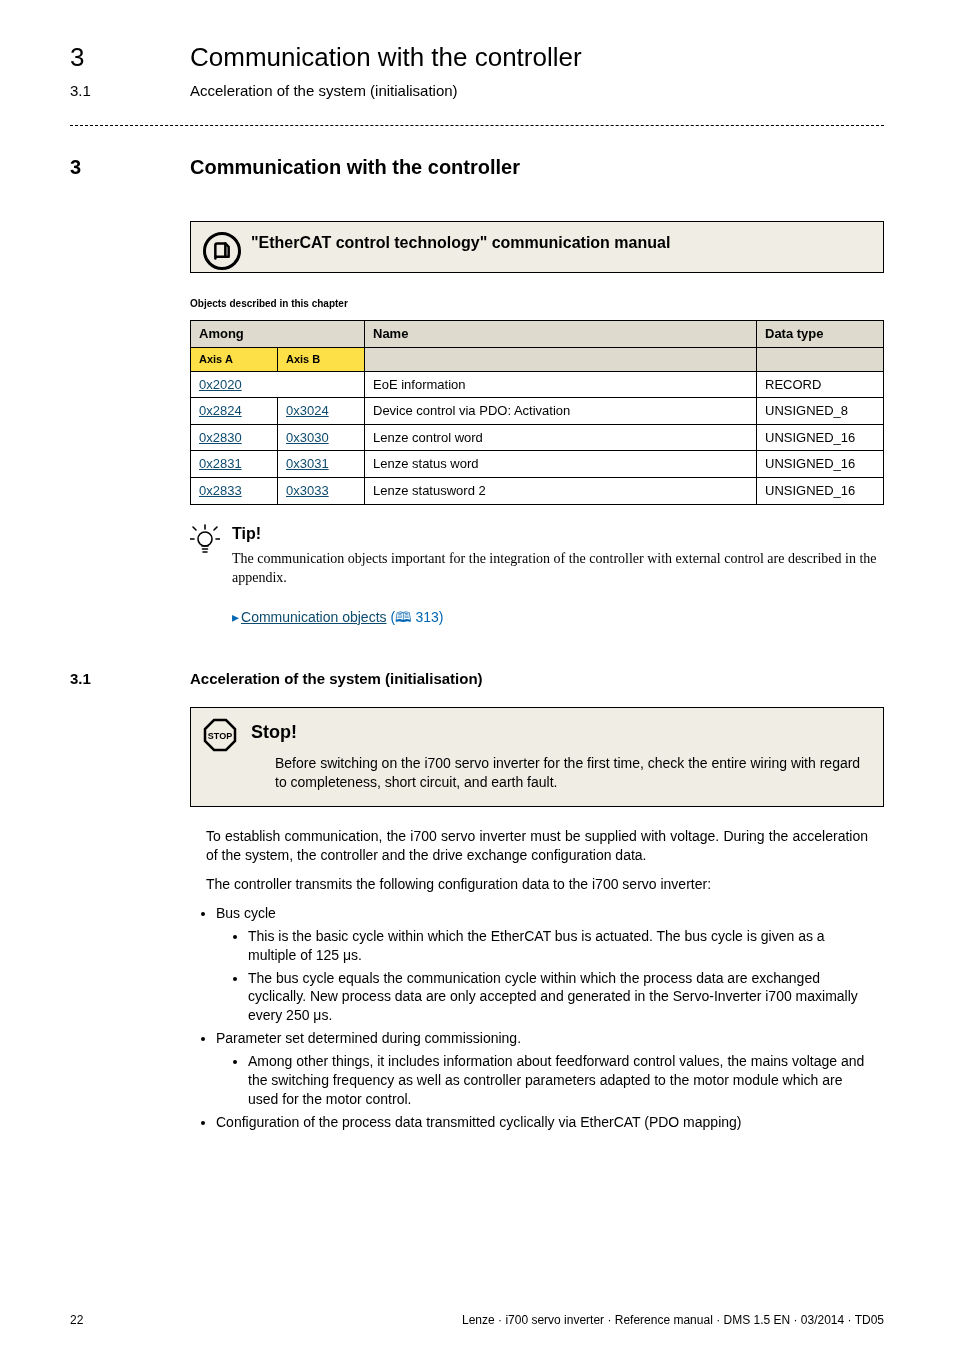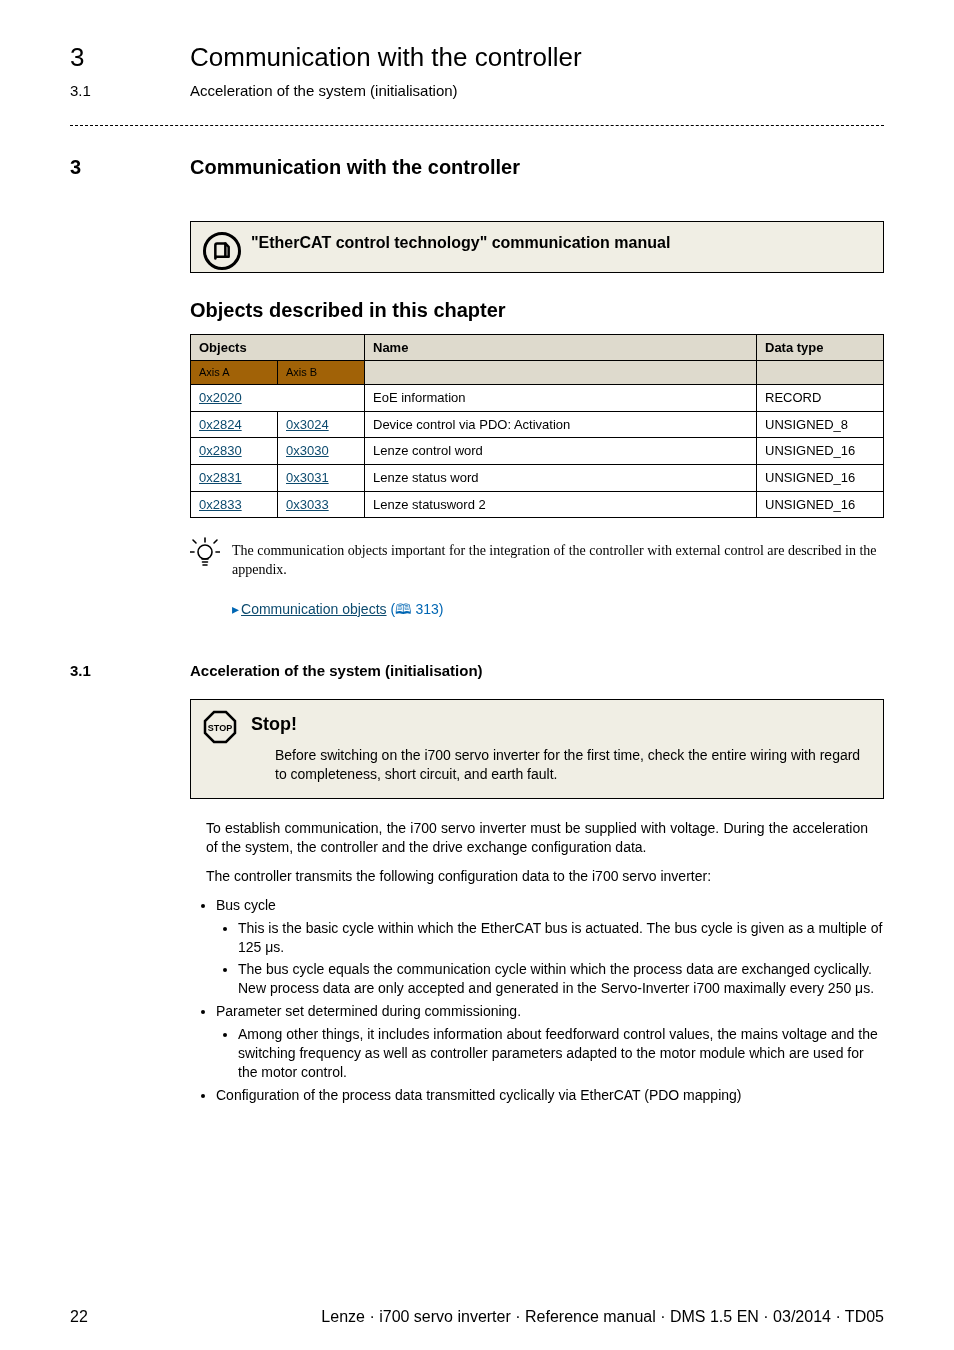--- a/index.html
+++ b/index.html
@@ -39,25 +39,25 @@
   }
   .info-icon-circle {
     position: absolute; left: 12px; top: 10px;
     width: 32px; height: 32px; border: 3px solid #000; border-radius: 50%;
     display: flex; align-items: center; justify-content: center;
     font-weight: 900; font-size: 20px; font-style: italic;
   }
   .info-icon-circle svg { width: 20px; height: 20px; }
   .info-title { font-weight: 700; font-size: 16px; margin-bottom: 4px; }
   .info-text { font-size: 14px; }
-  .objects-heading { font-weight: 700; font-size: 20px; margin: 18px 0 10px 0; }
+  .objects-heading { font-weight: 700; font-size: 10px; margin: 18px 0 10px 0; }
   table.obj { border-collapse: collapse; width: 100%; font-size: 13px; }
   table.obj th, table.obj td { border: 1px solid #000; padding: 4px 8px; text-align: left; vertical-align: middle; }
   table.obj th { background: #dedacd; font-weight: 700; }
-  .axis-cell { background: #a16207; font-size: 11px; font-weight: 400; }
+  .axis-cell { background: #fde047; font-size: 11px; font-weight: 700; }
   .link { color: #0c4a6e; text-decoration: underline; }
   .tip-row { display: flex; margin: 18px 0 8px 0; }
   .tip-icon {
     width: 42px; flex: 0 0 42px;
     display: flex; align-items: flex-start; justify-content: flex-start;
   }
   .tip-body { flex: 1; }
   .tip-label { font-weight: 700; font-size: 16px; }
   .tip-text { margin-top: 6px; font-family: Liberation Serif, serif; }
   .tip-link-line { margin-top: 20px; }
@@ -74,25 +74,25 @@
     margin: 10px 0 20px 0;
   }
   .stop-icon {
     position: absolute; left: 12px; top: 10px; width: 34px; height: 34px;
   }
   .stop-label { font-weight: 700; font-size: 18px; margin-bottom: 10px; }
   .stop-text { font-size: 14px; margin-left: 24px; }
   .body-p { margin: 10px 16px; text-align: justify; }
   ul.bullets { list-style: disc; padding-left: 26px; margin: 6px 0; }
   ul.bullets > li { margin: 4px 0; }
-  ul.sub { list-style: disc; padding-left: 22px; margin: 4px 0; }
+  ul.sub { list-style: disc; padding-left: 22px; margin: 4px 10px; }
   ul.sub > li { margin: 4px 0; }
   .footer {
     position: absolute; bottom: 22px; left: 70px; right: 70px;
-    display: flex; justify-content: space-between; font-size: 16px;
+    display: flex; justify-content: space-between; font-size: 12px;
   }
 </style>
 </head>
 <body>
 
 <div class="header-row">
   <div class="chap-num">3</div>
   <div class="chap-title">Communication with the controller</div>
 </div>
 <div class="sub-row">
@@ -117,21 +117,21 @@
       </svg>
     </div>
     <div class="info-title">"EtherCAT control technology" communication manual</div>
   </div>
 
   <div class="objects-heading">Objects described in this chapter</div>
 
   <table class="obj">
     <tbody>
         <tr>
-      <th colspan="2">Objects</th>
+      <th colspan="2">Among</th>
       <th>Name</th>
       <th style="width:110px">Data type</th>
     </tr>
     <tr>
       <td class="axis-cell" style="width:70px">Axis A</td>
       <td class="axis-cell" style="width:70px">Axis B</td>
       <th style="border-top:none"></th>
       <th style="border-top:none"></th>
     </tr>
     <tr>
@@ -174,20 +174,21 @@
           <path d="M12 23 h6 M12.5 26 h5 M13 29 h4"></path>
           <line x1="15" y1="2" x2="15" y2="6"></line>
           <line x1="4" y1="16" x2="0" y2="16"></line>
           <line x1="26" y1="16" x2="30" y2="16"></line>
           <line x1="6" y1="7" x2="3" y2="4"></line>
           <line x1="24" y1="7" x2="27" y2="4"></line>
         </g>
       </svg>
     </div>
     <div class="tip-body">
+      <div class="tip-label">Tip!</div>
       <div class="tip-text">The communication objects important for the integration of the controller with external control are described in the appendix.</div>
       <div class="tip-link-line">
         <span class="arrow">▸</span><span class="link">Communication objects</span>
         <span class="page-ref">(🕮 313)</span>
       </div>
     </div>
   </div>
 
   <div class="subsec-row">
     <div class="subsec-num">3.1</div>

